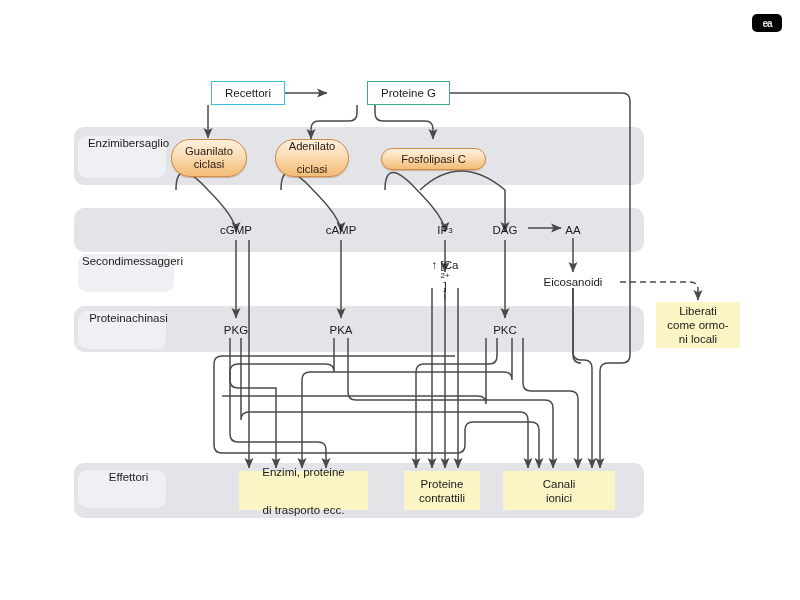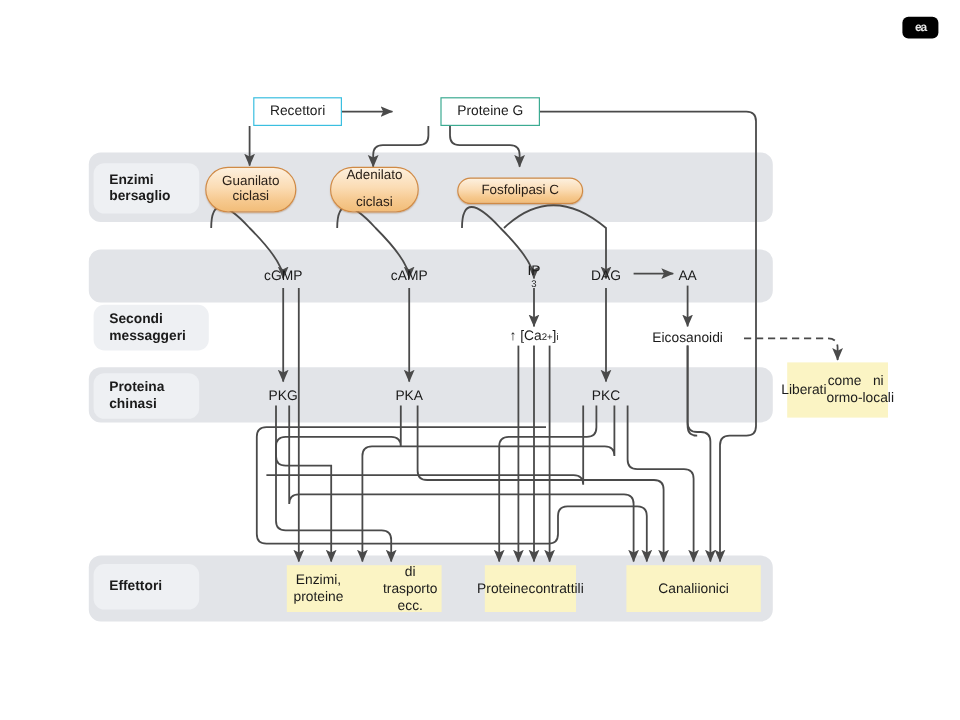--- a/index.html
+++ b/index.html
@@ -5,22 +5,22 @@
   html,body{margin:0;padding:0;background:#ffffff;}
   body{font-family:"Liberation Sans",sans-serif;}
   #stage{position:relative;width:800px;height:600px;background:#ffffff;overflow:hidden;}
   #svgroot{position:absolute;left:0;top:0;width:800px;height:600px;}
 
   .htmlLayer{position:absolute;left:0;top:0;width:800px;height:600px;pointer-events:none;}
   .htmlLayer > *{pointer-events:auto;}
 
   .bandLabel{
     position:absolute;background:#eef0f3;border-radius:9px;
-    color:#1b1b1b;font-weight:bold;font-size:11.5px;line-height:14px;
-    display:flex;flex-direction:column;justify-content:center;
+    color:#1b1b1b;font-weight:normal;font-size:11.5px;line-height:14px;
+    display:flex;flex-direction:row;justify-content:center;
     padding-left:13px;box-sizing:border-box;
   }
 
   .nodeBox{
     position:absolute;background:#ffffff;box-sizing:border-box;
     display:flex;align-items:center;justify-content:center;
     font-size:11.5px;color:#1b1b1b;margin-left:40px;
   }
   .nodeBox.recept{border:1.6px solid #3bbfe0;}
   .nodeBox.gprot{border:1.6px solid #3cab92;}
@@ -29,21 +29,21 @@
     position:absolute;box-sizing:border-box;
     border:1.4px solid #d08a45;border-radius:999px;
     background:linear-gradient(180deg,#fdf0de 0%,#fbdcb4 45%,#f6c98f 75%,#f2bd79 100%);
     display:flex;flex-direction:column;align-items:center;justify-content:center;
     font-size:11.2px;color:#2a2018;line-height:13px;
     box-shadow:0 1px 1px rgba(140,90,40,.35);
   }
 
   .yellowBox{
     position:absolute;background:#fbf4c4;box-sizing:border-box;
-    display:flex;flex-direction:row;align-items:center;justify-content:center;
+    display:flex;flex-direction:column;align-items:center;justify-content:center;
     font-size:11.5px;color:#1b1b1b;line-height:14px;text-align:center;
   }
 
   .plainText{
     position:absolute;font-size:11.5px;color:#1b1b1b;
     white-space:nowrap;display:flex;align-items:center;
   }
   .plainText.ctr{justify-content:center;transform:translateX(-50%);}
   sub{font-size:8px;vertical-align:-2px;}
   sup{font-size:8px;vertical-align:4px;}
@@ -168,32 +168,32 @@
     <div class="enzOval" style="left:381px;top:148px;width:105px;height:22px;">
       <span>Fosfolipasi C</span>
     </div>
 
     <div class="plainText ctr" style="left:236px;top:222px;height:16px;">
       <span>cGMP</span>
     </div>
     <div class="plainText ctr" style="left:341px;top:222px;height:16px;">
       <span>cAMP</span>
     </div>
-    <div class="plainText ctr" style="left:445px;top:222px;height:16px;flex-direction:column;">
+    <div class="plainText ctr" style="left:445px;top:222px;height:16px;">
       <span>IP</span>
         <sub>3</sub>
     </div>
     <div class="plainText ctr" style="left:505px;top:222px;height:16px;">
       <span>DAG</span>
     </div>
     <div class="plainText ctr" style="left:573px;top:222px;height:16px;">
       <span>AA</span>
     </div>
 
-    <div class="plainText ctr" style="left:445px;top:272px;height:16px;">
+    <div class="plainText ctr" style="left:445px;top:272px;height:16px;flex-direction:column;">
       <span>↑ [Ca</span>
         <sup>2+</sup>
         <span>]</span>
         <sub>i</sub>
     </div>
     <div class="plainText ctr" style="left:573px;top:274px;height:16px;">
       <span>Eicosanoidi</span>
     </div>
 
     <div class="plainText ctr" style="left:236px;top:322px;height:16px;">
@@ -207,21 +207,21 @@
     </div>
 
     <div class="yellowBox" style="left:239px;top:471px;width:129px;height:39px;gap:24px;">
       <span>Enzimi, proteine</span>
       <span>di trasporto ecc.</span>
     </div>
     <div class="yellowBox" style="left:404px;top:471px;width:76px;height:39px;">
       <span>Proteine</span>
       <span>contrattili</span>
     </div>
-    <div class="yellowBox" style="left:522px;top:471px;width:112px;height:39px;">
+    <div class="yellowBox" style="left:503px;top:471px;width:112px;height:39px;">
       <span>Canali</span>
       <span>ionici</span>
     </div>
 
     <div class="yellowBox" style="left:656px;top:302px;width:84px;height:46px;">
       <span>Liberati</span>
       <span>come ormo-</span>
       <span>ni locali</span>
     </div>
 

